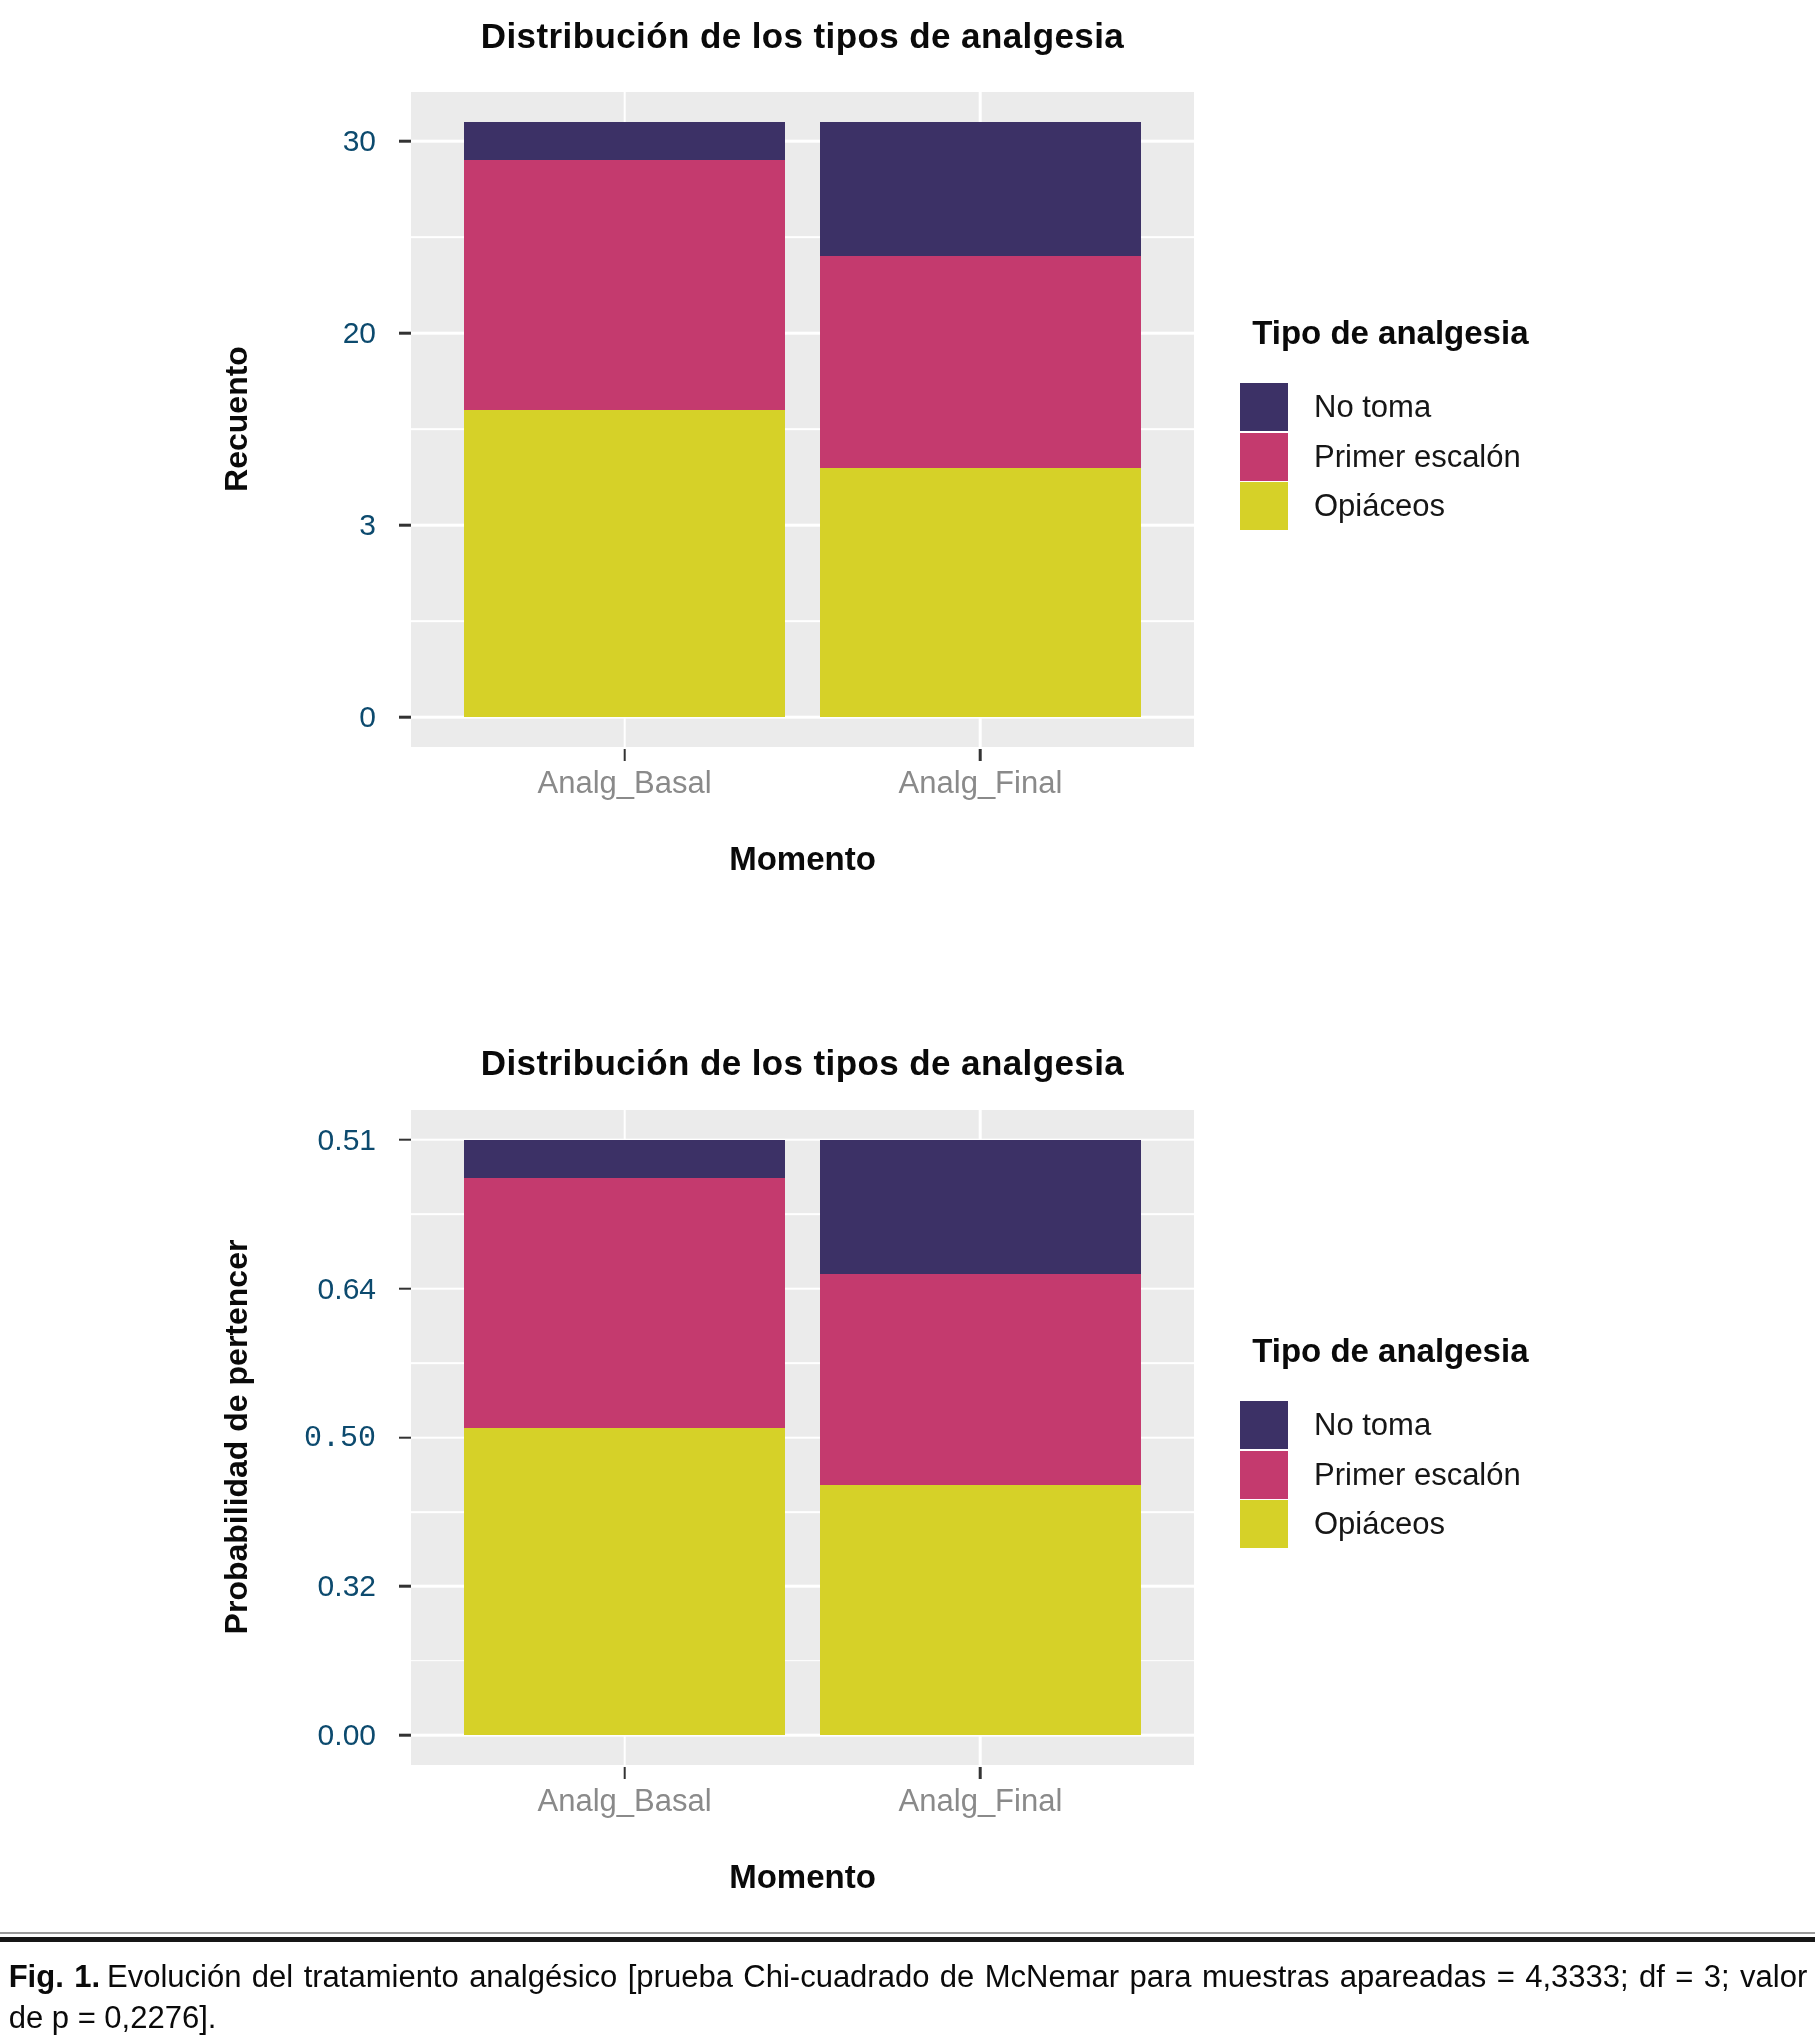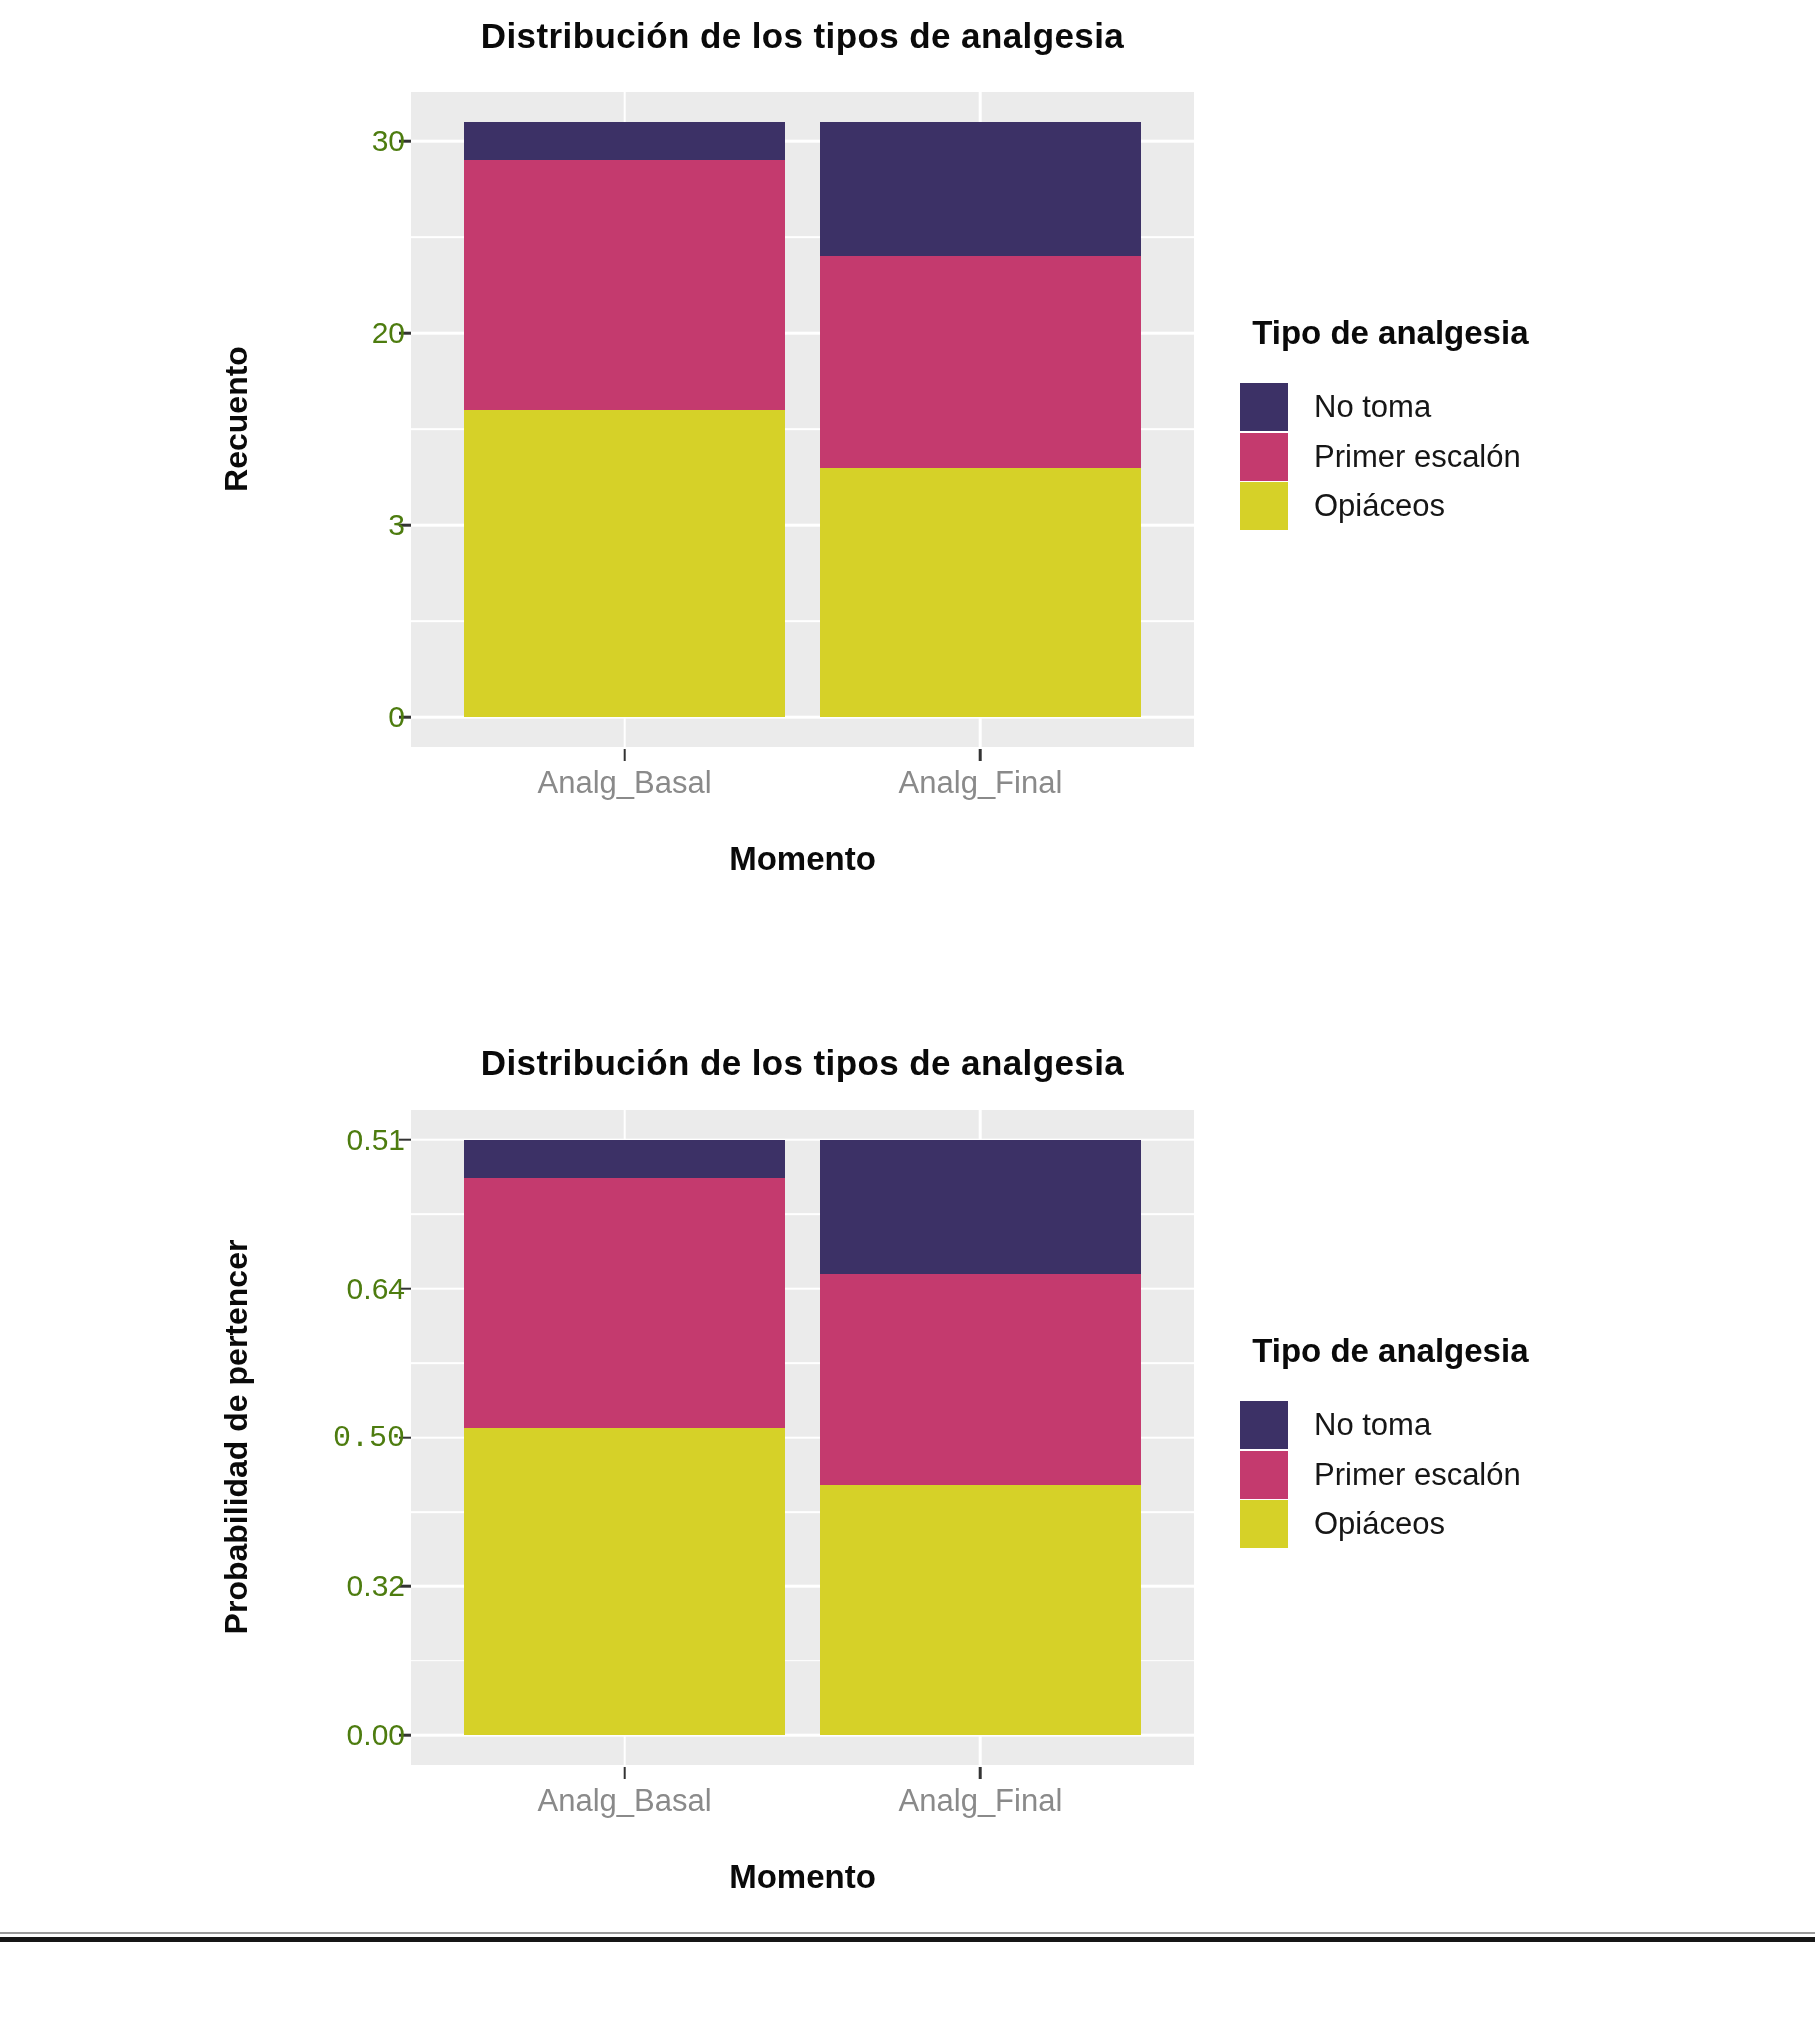--- a/index.html
+++ b/index.html
@@ -24,22 +24,22 @@
   }
   .grid{position:absolute;left:0;right:0;transform:translateY(-50%);background:#ffffff;}
   .grid.major{height:2.6px;}
   .grid.minor{height:1.7px;}
   .vgrid{position:absolute;top:0;bottom:0;width:2.6px;transform:translateX(-50%);background:#ffffff;}
   .seg{position:absolute;}
 
   .yaxis{position:absolute;left:0;top:92px;width:411px;height:655px;}
   .ytick{position:absolute;right:0;width:12.2px;height:2.6px;background:#333333;transform:translateY(-50%);}
   .ylab{
-    position:absolute;right:6px;transform:translateY(-50%);
-    color:#4d7c0f;font-size:30px;line-height:1;white-space:nowrap;
+    position:absolute;right:35px;transform:translateY(-50%);
+    color:#0c4a6e;font-size:30px;line-height:1;white-space:nowrap;
   }
   .ytitle{
     position:absolute;left:236px;top:419px;transform:translate(-50%,-50%) rotate(-90deg);
     font-size:32px;font-weight:bold;white-space:nowrap;color:#0a0a0a;
   }
 
   .xaxis{position:absolute;left:411px;top:747px;width:783px;height:148px;}
   .xtick{position:absolute;top:1.7px;width:2.6px;height:12.2px;background:#333333;transform:translateX(-50%);}
   .xlab{
     position:absolute;top:18px;transform:translateX(-50%);
@@ -180,14 +180,15 @@
           <div class="lg-swatch" style="background: rgb(214, 209, 40);"></div>
           <div class="lg-label">Opiáceos</div>
         </div>
       </div>
   </div>
 </div>
 
 <div class="caption">
   <div class="rule-thin"></div>
   <div class="rule-thick"></div>
+  <p class="cap-text"><span class="cap-label">Fig. 1.</span><span>Evolución del tratamiento analgésico [prueba Chi-cuadrado de McNemar para muestras apareadas = 4,3333; df = 3; valor de p = 0,2276].</span></p>
 </div>
 
 
 </body></html>

